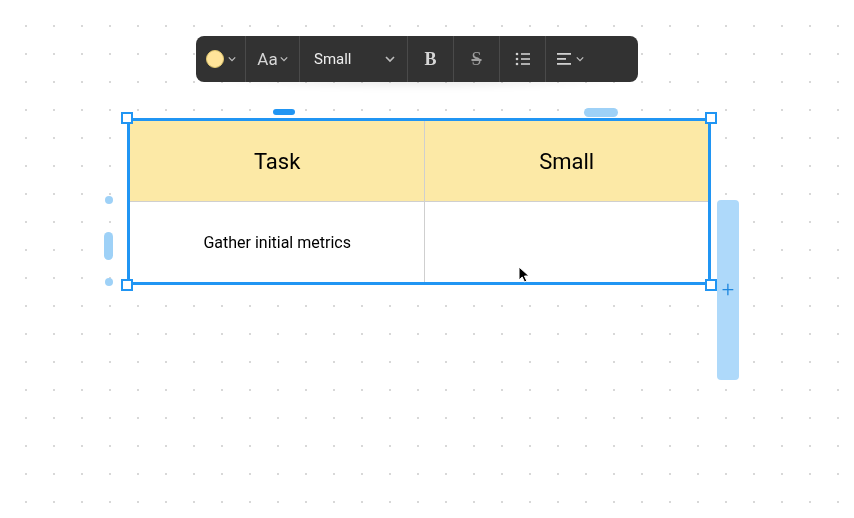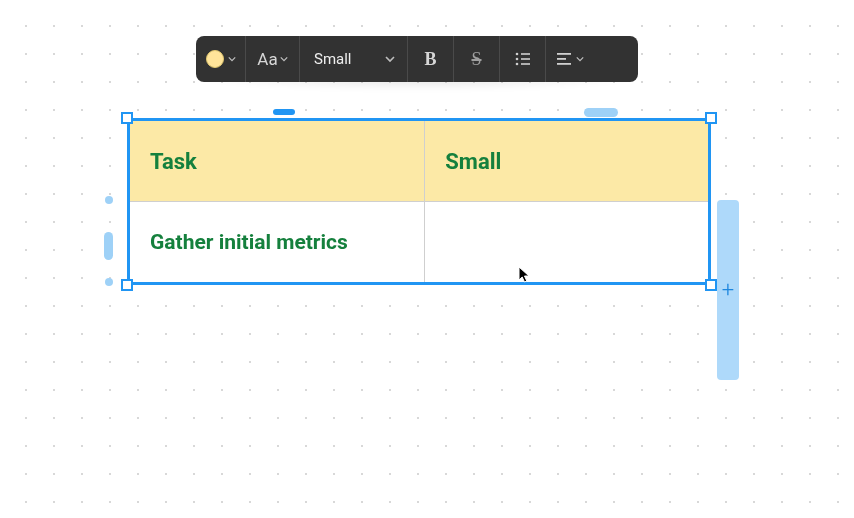--- a/index.html
+++ b/index.html
@@ -73,34 +73,34 @@
   }
   .data-table {
     width: 100%;
     border-collapse: collapse;
     border: 3px solid #2095f3;
     background: #fff;
     table-layout: fixed;
   }
   .data-table th, .data-table td {
     border: 1px solid #cfcfcf;
-    text-align: left;
+    text-align: center;
     padding: 0 20px;
-    font-weight: 700;
-    color: #15803d;
+    font-weight: 400;
+    color: #000000;
   }
   .data-table thead th {
     background: #fce9a6;
     height: 82px;
     font-size: 22px;
     border-bottom: 1px solid #cfcfcf;
   }
   .data-table tbody td {
     height: 82px;
-    font-size: 21px;
+    font-size: 16px;
   }
   .data-table th:first-child, .data-table td:first-child { border-left: none; }
   .data-table th:last-child,  .data-table td:last-child  { border-right: none; }
   .data-table thead th { border-top: none; }
   .data-table tbody tr:last-child td { border-bottom: none; }
 
   
   .handle {
     position: absolute;
     width: 12px; height: 12px;

